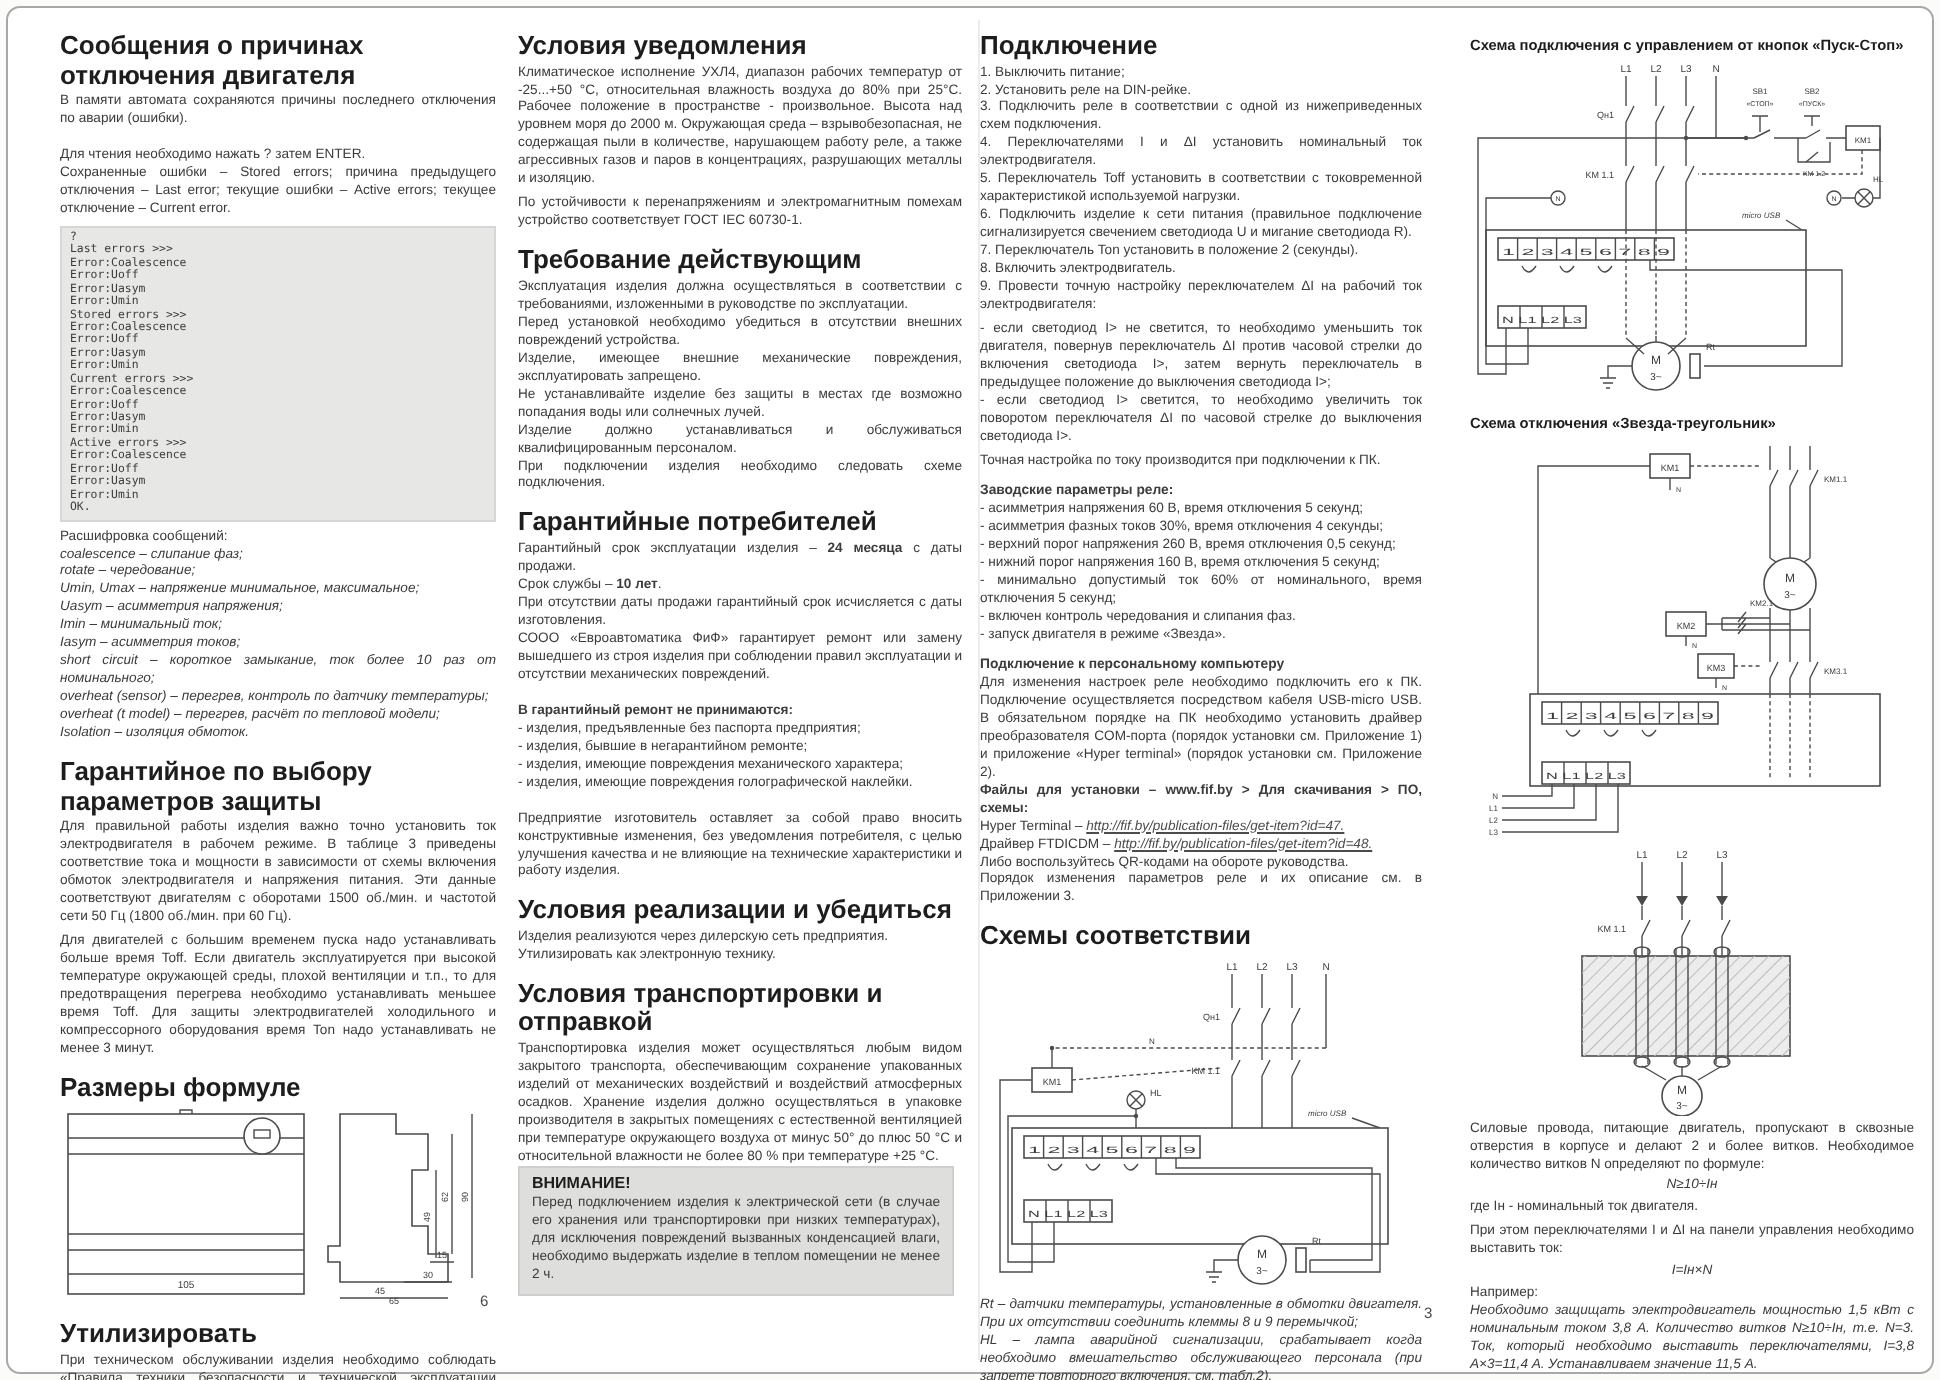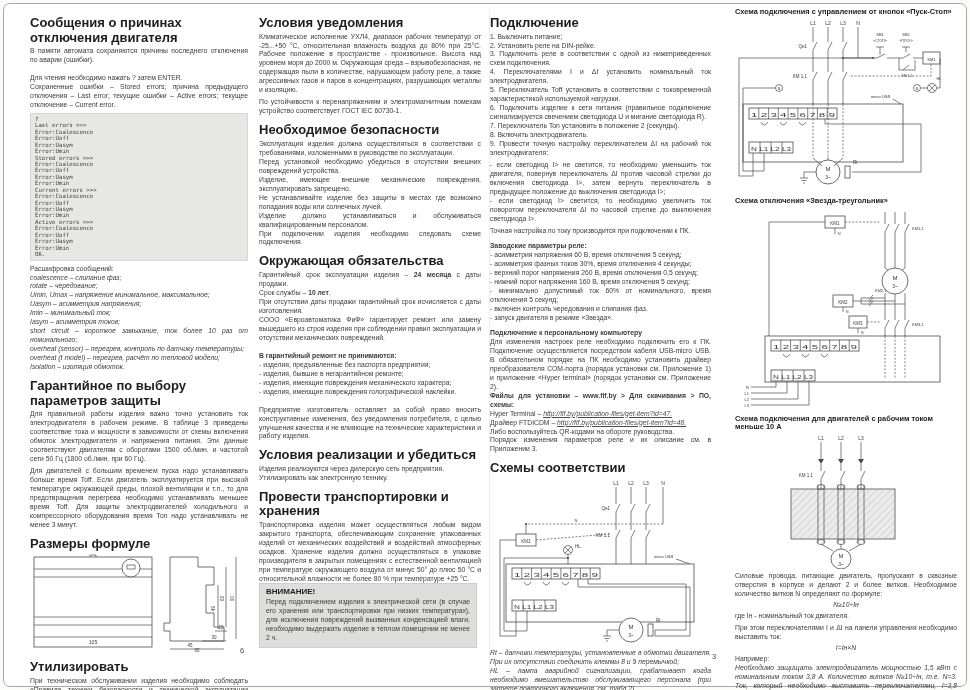--- a/index.html
+++ b/index.html
@@ -4,21 +4,21 @@
 <style>
   html,body{margin:0;padding:0;}
   body{width:970px;height:690px;background:#fbfbfa;position:relative;overflow:hidden;
        font-family:"Liberation Sans",sans-serif;color:#3c3c3c;}
   .frame{position:absolute;left:3px;top:3px;right:3px;bottom:3px;border:1px solid #a8a8a8;border-radius:7px;background:#fff;}
   .gutter{position:absolute;left:489px;top:10px;bottom:10px;width:1px;background:#ececec;}
   .col{position:absolute;top:16px;height:660px;font-size:6.8px;line-height:1.32;text-align:justify;}
   #col1{left:30px;width:218px;}
   #col2{left:259px;width:222px;}
   #col3{left:490px;width:221px;}
-  #col4{left:735px;width:222px;top:8px;}
+  #col4{left:735px;width:222px;top:19px;}
   .h{font-weight:bold;font-size:13px;line-height:1.12;color:#1d1d1d;margin:7px 0 2px;text-align:left;}
   .h.first{margin-top:0;}
   .hs{font-weight:bold;font-size:6.9px;margin:5px 0 1px;text-align:left;}
   .p{margin:0 0 3px;}
   .lines{white-space:pre-line;margin:0 0 3px;}
   .gap{height:6px;}
   .term{background:#e7e7e6;border:1px solid #d6d6d6;font-family:"DejaVu Sans Mono",monospace;
         font-size:5.7px;line-height:1.13;padding:2px 4px;white-space:pre-line;text-align:left;margin:2px 0 4px;}
   .b{font-weight:bold;}
   .ital{font-style:italic;}
@@ -113,47 +113,47 @@
 При обнаружении видимых внешних повреждений корпуса изделия дальнейшая его эксплуатация запрещена.
 Гарантийное обслуживание производится производителем изделия. Послегарантийное обслуживание изделия выполняется производителем по действующим тарифам.
 Перед отправкой на ремонт, изделие должно быть упаковано в заводскую или другую упаковку, исключающую механические повреждения.</div>
 </div>
 
 <div class="col" id="col2">
   <div class="h first">Условия уведомления</div>
   <div class="p">Климатическое исполнение УХЛ4, диапазон рабочих температур от -25...+50 °С, относительная влажность воздуха до 80% при 25°С. Рабочее положение в пространстве - произвольное. Высота над уровнем моря до 2000 м. Окружающая среда – взрывобезопасная, не содержащая пыли в количестве, нарушающем работу реле, а также агрессивных газов и паров в концентрациях, разрушающих металлы и изоляцию.</div>
   <div class="p">По устойчивости к перенапряжениям и электромагнитным помехам устройство соответствует ГОСТ IEC 60730-1.</div>
 
-  <div class="h">Необходимое безопасности</div>
+  <div class="h">Требование действующим</div>
   <div class="lines">Эксплуатация изделия должна осуществляться в соответствии с требованиями, изложенными в руководстве по эксплуатации.
 Перед установкой необходимо убедиться в отсутствии внешних повреждений устройства.
 Изделие, имеющее внешние механические повреждения, эксплуатировать запрещено.
 Не устанавливайте изделие без защиты в местах где возможно попадания воды или солнечных лучей.
 Изделие должно устанавливаться и обслуживаться квалифицированным персоналом.
 При подключении изделия необходимо следовать схеме подключения.</div>
 
-  <div class="h">Окружающая обязательства</div>
+  <div class="h">Гарантийные потребителей</div>
   <div class="p" style="margin-bottom:0"><span>Гарантийный срок эксплуатации изделия – </span><span class="b">24 месяца</span><span> с даты продажи.</span></div>
   <div class="p" style="margin-bottom:0"><span>Срок службы – </span><span class="b">10 лет</span><span>.</span></div>
   <div class="p" style="margin-bottom:0">При отсутствии даты продажи гарантийный срок исчисляется с даты изготовления.</div>
   <div class="p">СООО «Евроавтоматика ФиФ» гарантирует ремонт или замену вышедшего из строя изделия при соблюдении правил эксплуатации и отсутствии механических повреждений.</div>
   <div class="gap"></div>
   <div class="p b" style="margin-bottom:0">В гарантийный ремонт не принимаются:</div>
   <div class="lines">- изделия, предъявленные без паспорта предприятия;
 - изделия, бывшие в негарантийном ремонте;
 - изделия, имеющие повреждения механического характера;
 - изделия, имеющие повреждения голографической наклейки.</div>
   <div class="gap"></div>
   <div class="p">Предприятие изготовитель оставляет за собой право вносить конструктивные изменения, без уведомления потребителя, с целью улучшения качества и не влияющие на технические характеристики и работу изделия.</div>
 
   <div class="h">Условия реализации и убедиться</div>
   <div class="lines">Изделия реализуются через дилерскую сеть предприятия.
 Утилизировать как электронную технику.</div>
 
-  <div class="h">Провести транспортировки и хранения</div>
+  <div class="h">Условия транспортировки и отправкой</div>
   <div class="p">Транспортировка изделия может осуществляться любым видом закрытого транспорта, обеспечивающим сохранение упакованных изделий от механических воздействий и воздействий атмосферных осадков. Хранение изделия должно осуществляться в упаковке производителя в закрытых помещениях с естественной вентиляцией при температуре окружающего воздуха от минус 50° до плюс 50 °С и относительной влажности не более 80 % при температуре +25 °С.</div>
 
   <div class="warnbox">
     <div class="h">ВНИМАНИЕ!</div>
     <div class="p" style="margin:0">Перед подключением изделия к электрической сети (в случае его хранения или транспортировки при низких температурах), для исключения повреждений вызванных конденсацией влаги, необходимо выдержать изделие в теплом помещении не менее 2 ч.</div>
   </div>
 </div>
 
 <div class="pagenum" style="left:240px;top:646px">6</div>
 
@@ -356,21 +356,20 @@
     </g>
     <g>
       <path class="wr" d="M16,179H41V173 M16,185H52V173 M16,191H63V173 M16,197H74V173"></path>
       <text class="t4 end" x="14" y="180.5">N</text>
       <text class="t4 end" x="14" y="186.5">L1</text>
       <text class="t4 end" x="14" y="192.5">L2</text>
       <text class="t4 end" x="14" y="198.5">L3</text>
     </g>
   </svg>
 
-  <div class="h" style="font-size:7.4px">Схема подключения для двигателей с рабочим током меньше 10 А</div>
 
   <svg class="diagram" width="212" height="136" viewBox="0 0 212 136">
     <defs>
       <pattern id="ht" width="5" height="5" patternUnits="userSpaceOnUse" patternTransform="rotate(45)">
         <line x1="0" y1="0" x2="0" y2="5" stroke="#bcbcbc" stroke-width="1"></line>
       </pattern>
     </defs>
     <g>
       <text class="t5 mid" x="86" y="7">L1</text>
       <text class="t5 mid" x="106" y="7">L2</text>

